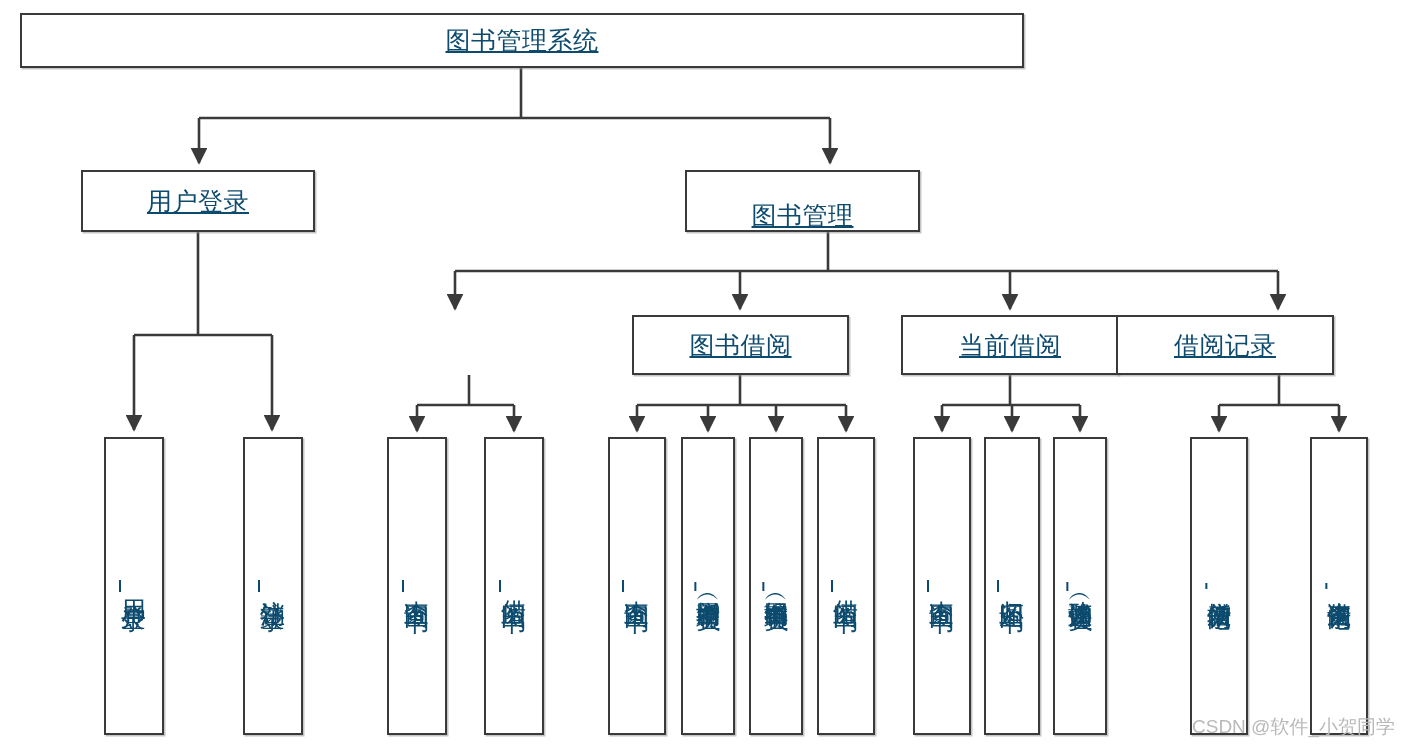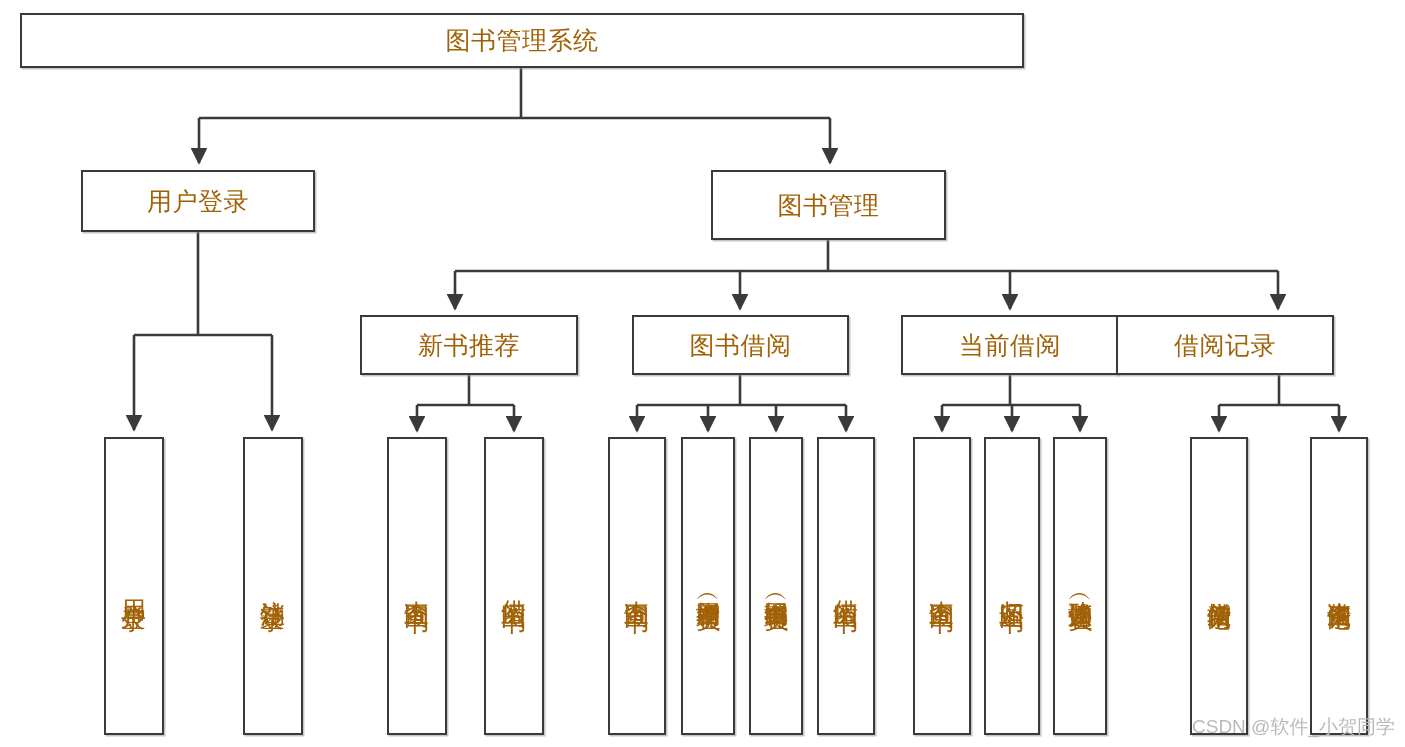--- a/index.html
+++ b/index.html
@@ -27,22 +27,23 @@
   }
   .node {
     position: absolute;
     box-sizing: border-box;
     background: #ffffff;
     border: 2.5px solid #3a3a3a;
     box-shadow: 1.5px 1.5px 0 0 rgba(150,150,150,0.55);
     display: flex;
     align-items: center;
     justify-content: center;
-    color: #a16207;
+    color: #0c4a6e;
     z-index: 2;
+    text-decoration: underline;
   }
   .node .lbl {
     display: block;
     text-align: center;
     line-height: 1.15;
     white-space: nowrap;
   }
   
   .node.horiz .lbl {
     font-size: 25px;
@@ -132,27 +133,24 @@
     </g>
   </svg>
 
   <div class="node horiz root" style="left:20px; top:13px; width:1004px; height:55px;">
     <span class="lbl">图书管理系统</span>
   </div>
 
   <div class="node horiz" style="left:81px; top:170px; width:234px; height:62px;">
     <span class="lbl">用户登录</span>
   </div>
-  <div class="node horiz" style="left:711px; top:170px; width:235px; height:70px;">
+  <div class="node horiz" style="left:685px; top:170px; width:235px; height:62px;align-items:flex-end;">
     <span class="lbl">图书管理</span>
   </div>
 
-  <div class="node horiz" style="left:360px; top:315px; width:218px; height:60px;">
-    <span class="lbl">新书推荐</span>
-  </div>
   <div class="node horiz" style="left:901px; top:315px; width:218px; height:60px;">
     <span class="lbl">当前借阅</span>
   </div>
   <div class="node horiz" style="left:632px; top:315px; width:217px; height:60px;">
     <span class="lbl">图书借阅</span>
   </div>
   <div class="node horiz" style="left:1116px; top:315px; width:218px; height:60px;">
     <span class="lbl">借阅记录</span>
   </div>
 

